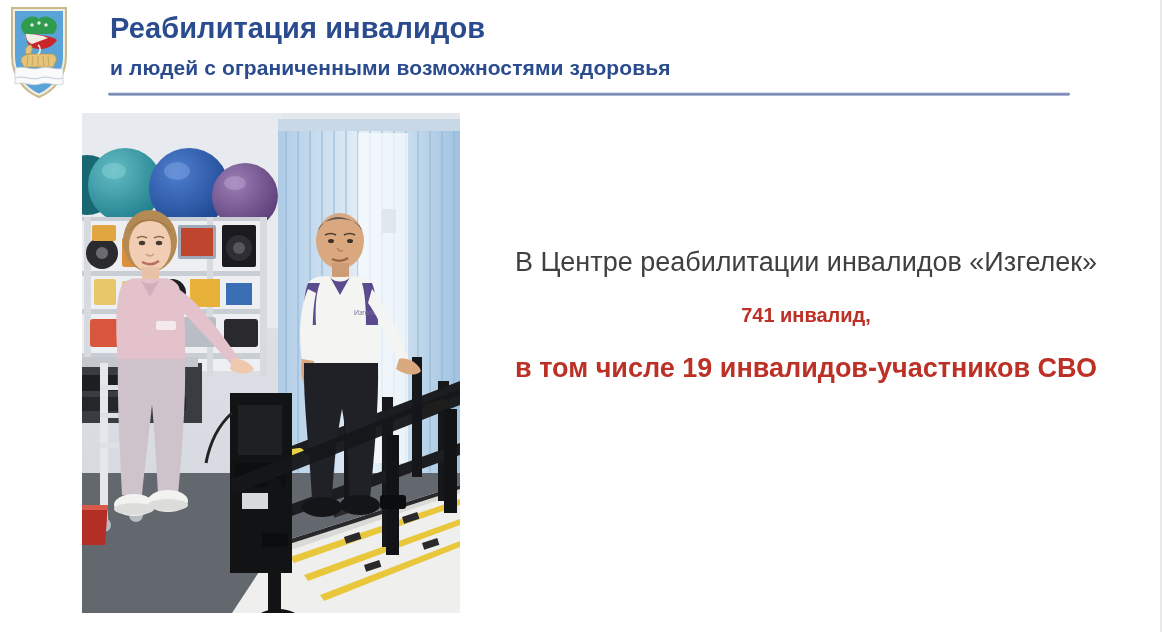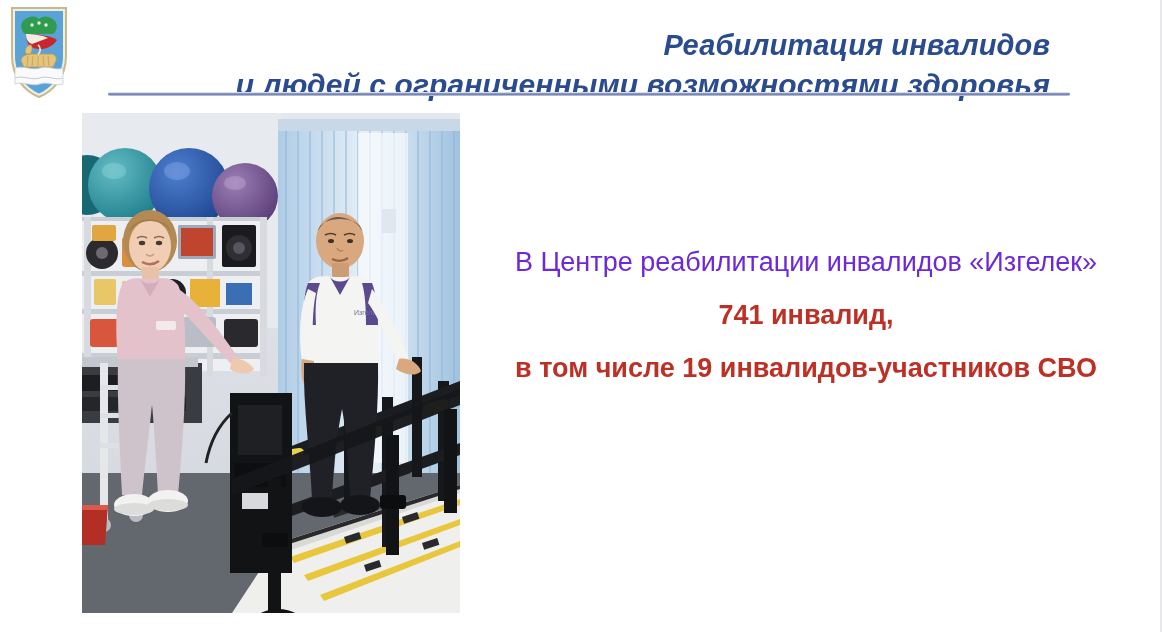--- a/index.html
+++ b/index.html
@@ -43,35 +43,34 @@
     position: absolute;
     right: 14px;
     top: 2px;
     width: 78px;
     height: 104px;
   }
 
   .title-block {
     position: absolute;
     left: 110px;
-    top: 25px;
+    top: 8px;
     width: 940px;
-    text-align: right;
-    font-style: italic;
+    text-align: left;
   }
   .title-line {
     color: #2B4B8F;
     font-weight: bold;
     font-size: 29px;
     line-height: 40px;
     letter-spacing: 0.1px;
     white-space: nowrap;
   }
   .title-line.l2 {
-    font-size: 30px;
+    font-size: 21px;
   }
 
   .title-rule {
     position: absolute;
     left: 108px;
     top: 92px;
     width: 962px;
     height: 4px;
     background: linear-gradient(to bottom, #ffffff 0%, #8e9cc4 35%, #6f7fae 60%, #cdd4e6 100%);
     border-radius: 2px;
@@ -91,31 +90,31 @@
 
   
   .body-block {
     position: absolute;
     left: 470px;
     top: 236px;
     width: 672px;
     text-align: center;
   }
   .body-line {
-    color: #6d28d9;
+    color: #404040;
     font-size: 27px;
     line-height: 53px;
     white-space: nowrap;
   }
   .body-line.accent {
     color: #BC3026;
     font-weight: bold;
   }
   .body-line.accent.big {
-    font-size: 27px;
+    font-size: 20px;
   }
 </style>
 </head>
 <body>
 
 <div class="slide">
 
   <div class="header">
 
     <div class="emblem">

